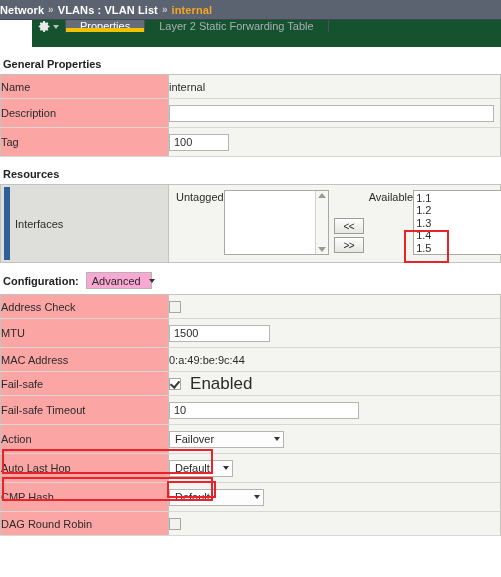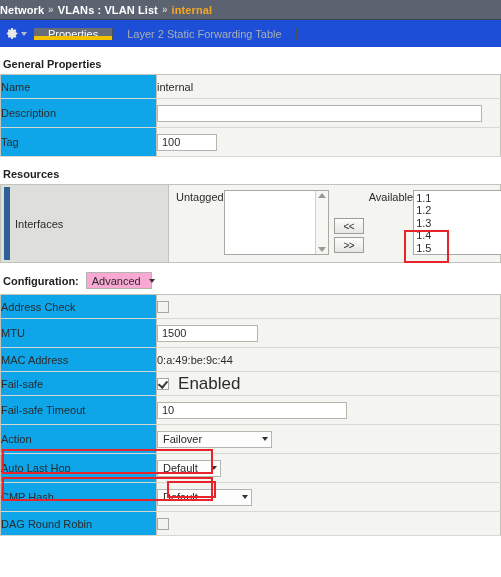--- a/index.html
+++ b/index.html
@@ -27,24 +27,25 @@
     color: #c9c9c9;
     margin: 0 4px;
     font-size: 10px;
     font-weight: bold;
   }
   .bc-current { color: #f5a623; }
 
   
   .tab-bar {
     height: 27px;
-    background: #1d4ed8;
-    display: flex;
-    align-items: center;
+    background: #14532d;
+    display: flex;
+    align-items: flex-start;
     position: relative;
+    margin-left: 32px;
   }
   .tab-gear-cell {
     width: 34px;
     display: flex;
     align-items: center;
     justify-content: center;
     gap: 2px;
     border-right: 1px solid #4a505c;
   }
   .gear-icon { display: block; }
@@ -116,22 +117,22 @@
   }
   table.ftbl.closed { border-bottom: 1px solid #c3c3bd; }
   table.ftbl td {
     border-bottom: 1px solid #d8d8d2;
     font-size: 11px;
     color: #2b2b2b;
     padding: 0;
     vertical-align: middle;
   }
   td.lcell {
-    width: 156px;
-    background: #0ea5e9;
+    width: 168px;
+    background: #fca5a5;
     padding: 0 0 0 8px;
     height: 24px;
     border-right: 1px solid #c3c3bd;
     color: #2b2b2b;
   }
   td.vcell {
     background: #f4f4f1;
     padding: 0 0 0 6px;
     height: 24px;
   }

